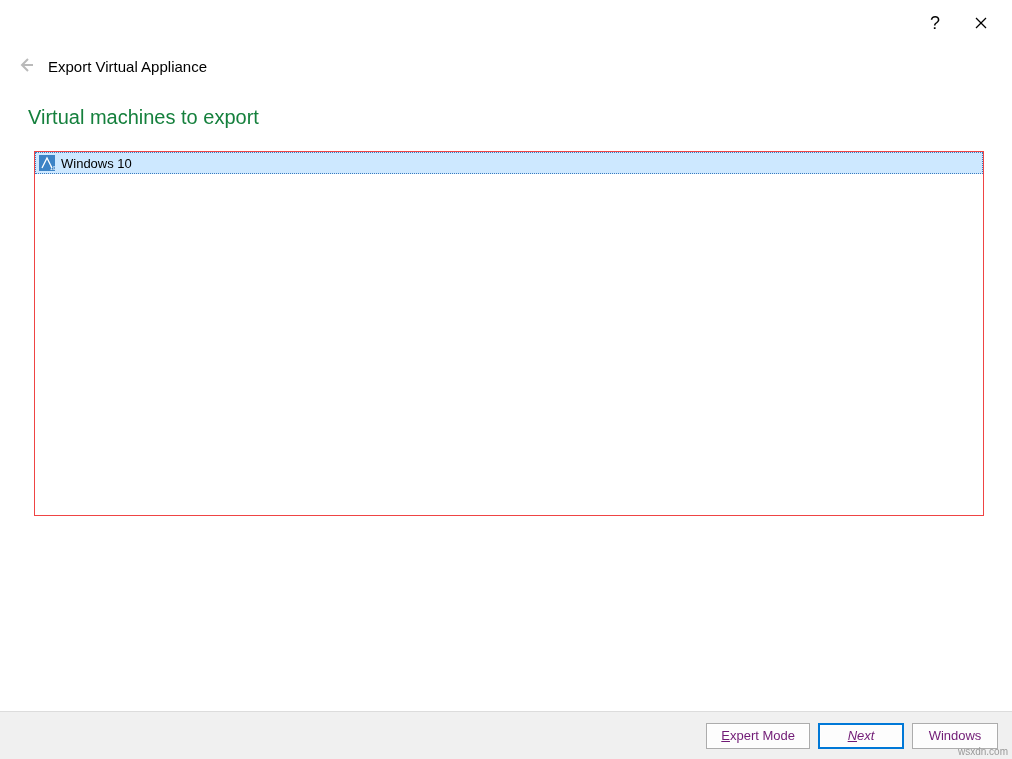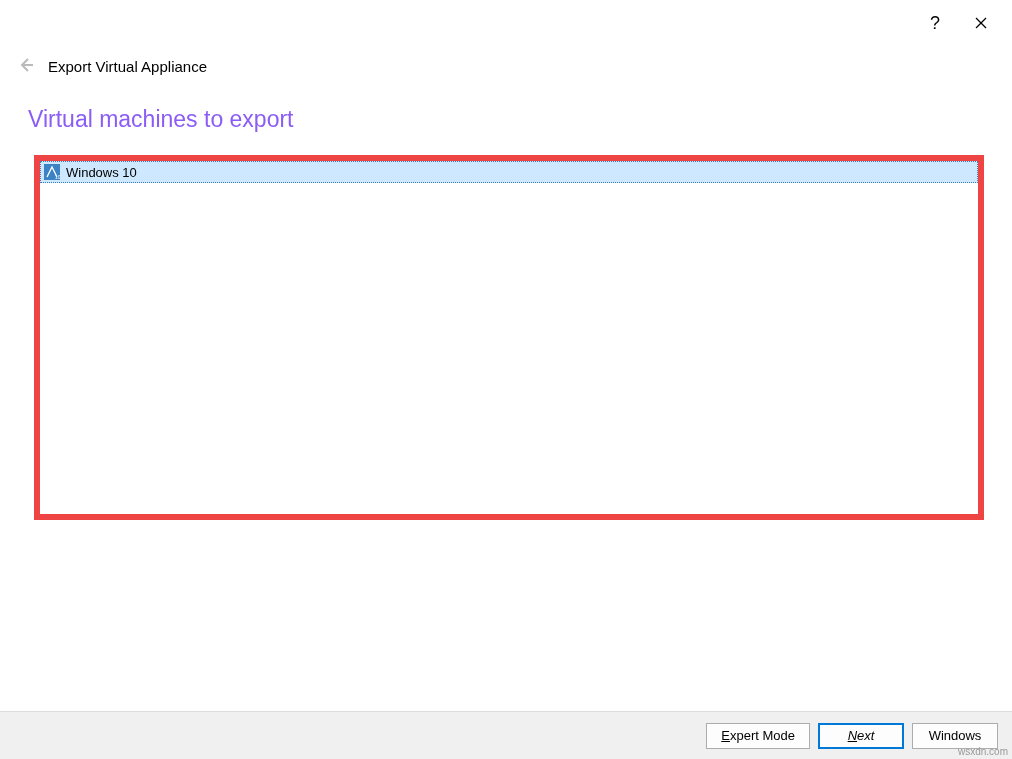--- a/index.html
+++ b/index.html
@@ -50,34 +50,34 @@
     }
     .back-arrow svg { width: 18px; height: 18px; }
     .header-title {
       font-size: 15px;
       color: #000;
     }
     .content {
       padding: 20px 28px 10px 28px;
     }
     .section-heading {
-      color: #8b5cf6;
-      font-size: 23px;
+      color: #15803d;
+      font-size: 20px;
       font-weight: 400;
       margin-bottom: 22px;
     }
     .description {
       font-size: 12.5px;
       line-height: 1.35;
       color: #000;
       margin-bottom: 14px;
       padding-left: 6px;
     }
     .vm-list {
-      border: 6px solid #ef4444;
+      border: 1px solid #ef4444;
       height: 365px;
       background: #fff;
       margin-left: 6px;
       overflow: auto;
     }
     .vm-item {
       display: flex;
       align-items: center;
       padding: 1px 3px;
       background: #cde8ff;
@@ -116,21 +116,21 @@
       padding-right: 14px;
       gap: 8px;
     }
     .btn {
       min-width: 86px;
       height: 26px;
       background: #fdfdfd;
       border: 1px solid #acacac;
       font-family: inherit;
       font-size: 13px;
-      color: #000000;
+      color: #701a75;
       display: flex;
       align-items: center;
       justify-content: center;
       padding: 0 14px;
       box-shadow: inset 0 0 0 1px rgba(255,255,255,0.5);
     }
     .btn.default {
       border: 2px solid #0078d7;
       font-style: italic;
     }

